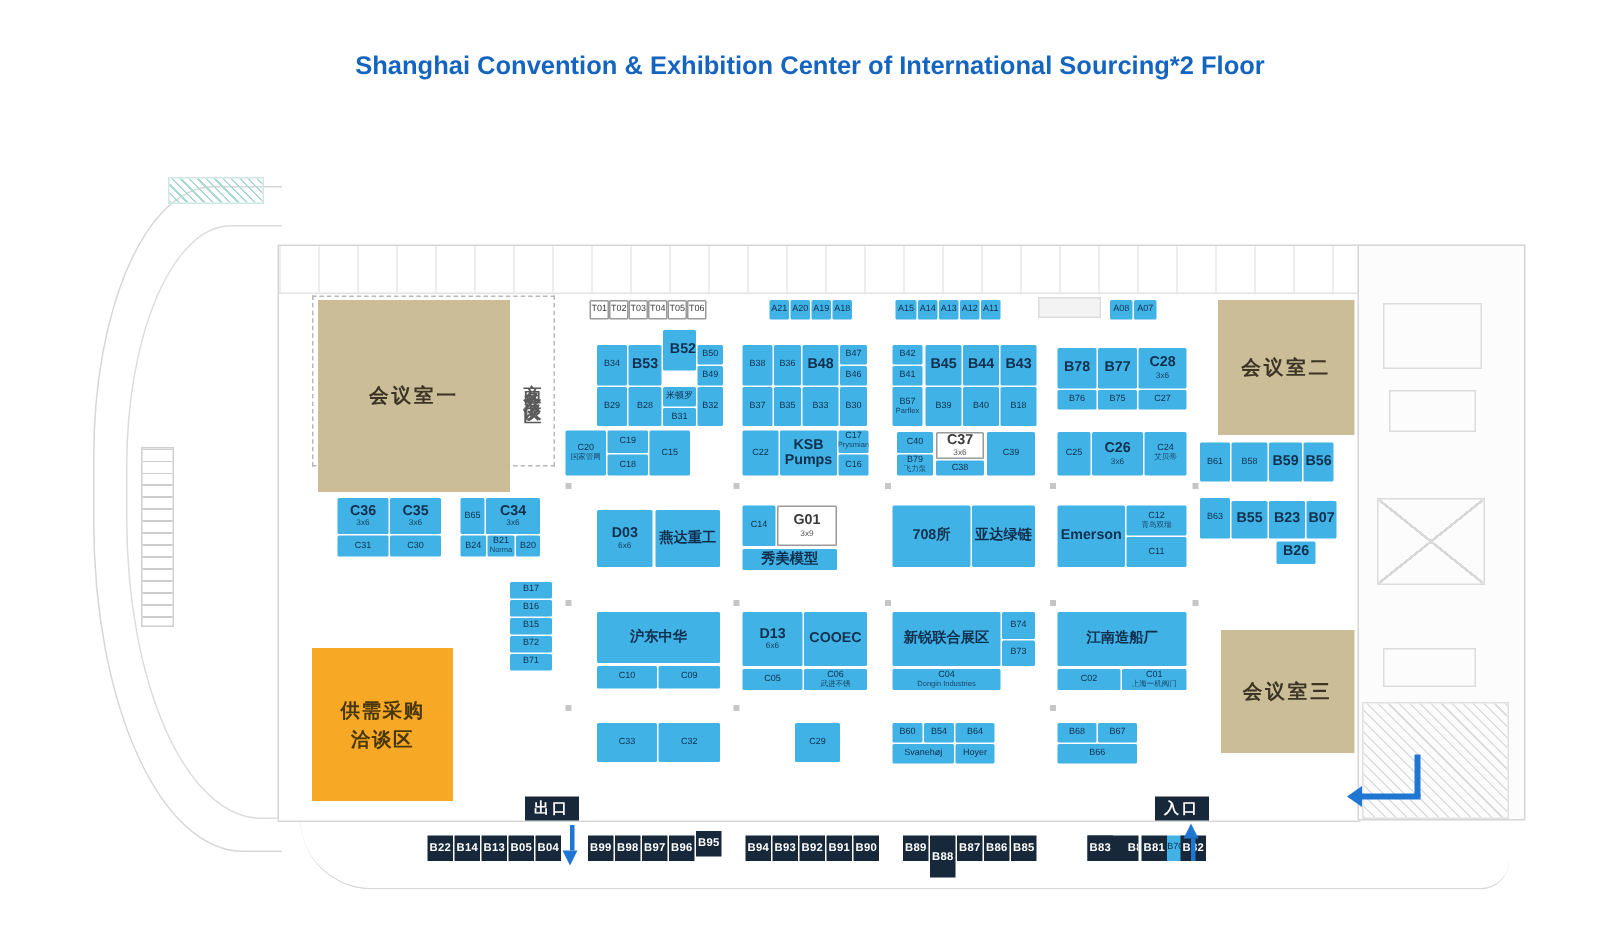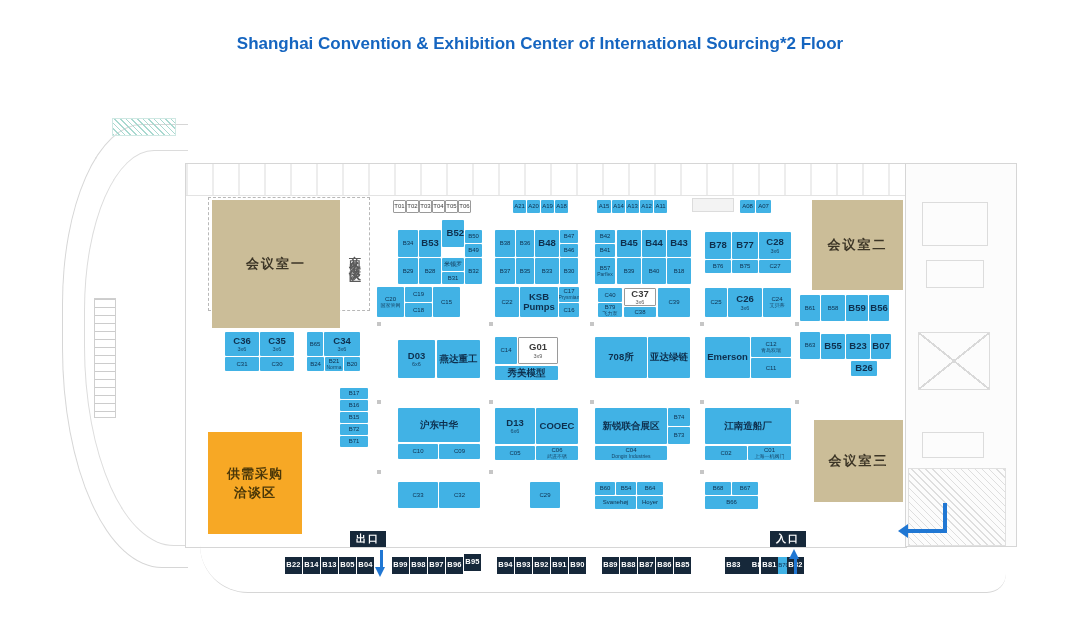--- a/index.html
+++ b/index.html
@@ -520,21 +520,21 @@
       </div>
       <div class="booth dark" style="left: 551px; top: 557px; width: 17px; height: 17px;">
         <span class="lb">B91</span>
       </div>
       <div class="booth dark" style="left: 569px; top: 557px; width: 17px; height: 17px;">
         <span class="lb">B90</span>
       </div>
       <div class="booth dark" style="left: 602px; top: 557px; width: 17px; height: 17px;">
         <span class="lb">B89</span>
       </div>
-      <div class="booth dark" style="left: 620px; top: 557px; width: 17px; height: 17px;">
+      <div class="booth dark" style="left: 620px; top: 557px; width: 17px; height: 28px;">
         <span class="lb">B88</span>
       </div>
       <div class="booth dark" style="left: 638px; top: 557px; width: 17px; height: 17px;">
         <span class="lb">B87</span>
       </div>
       <div class="booth dark" style="left: 656px; top: 557px; width: 17px; height: 17px;">
         <span class="lb">B86</span>
       </div>
       <div class="booth dark" style="left: 674px; top: 557px; width: 17px; height: 17px;">
         <span class="lb">B85</span>

